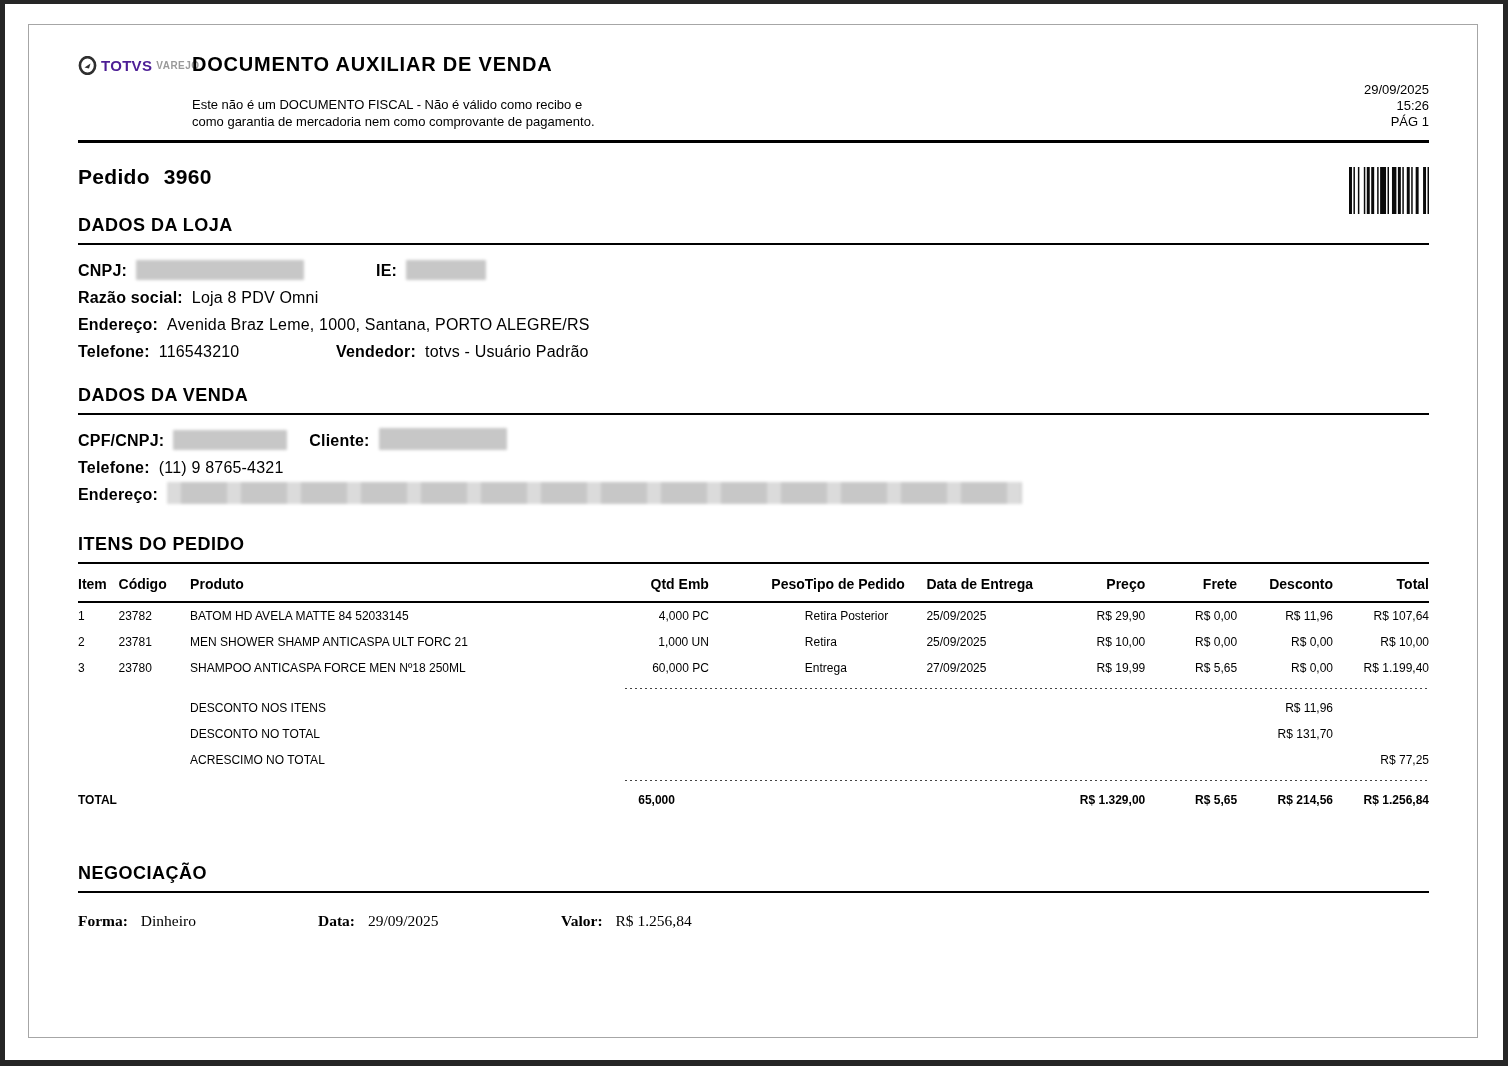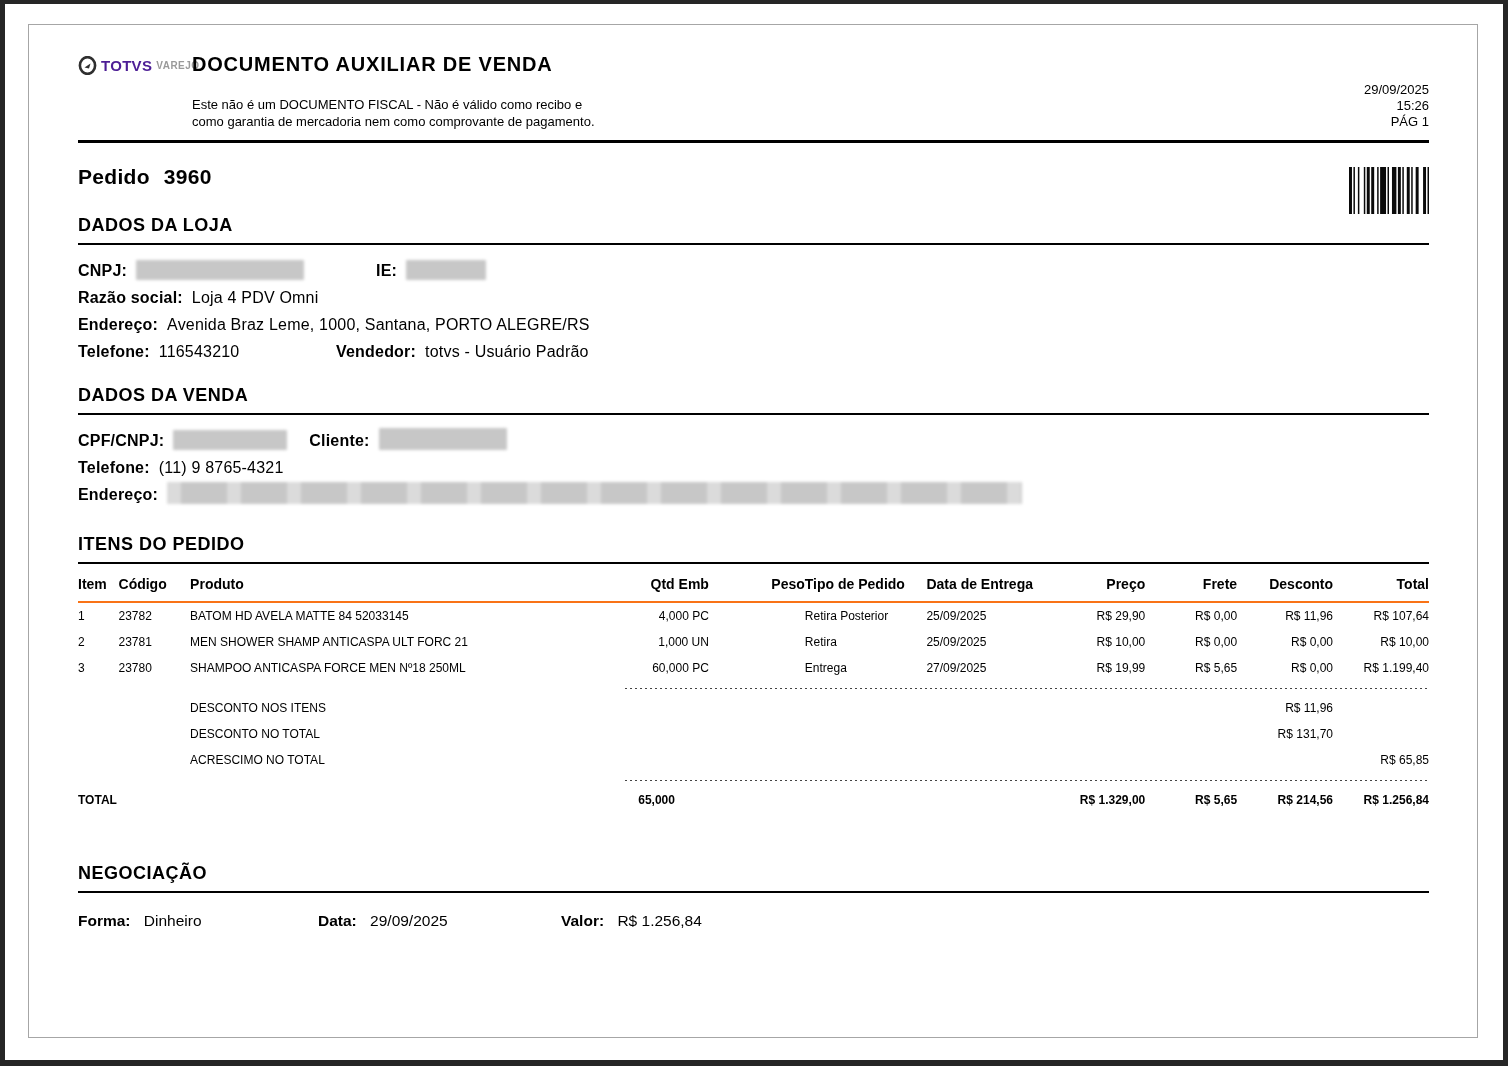--- a/index.html
+++ b/index.html
@@ -57,34 +57,34 @@
                background-image: repeating-linear-gradient(90deg, rgba(255,255,255,.35) 0 14px, rgba(0,0,0,0) 14px 60px); }
   .pair-gap-ie  { margin-left: 72px; }
   .pair-gap-cli { margin-left: 22px; }
   .tel-pair { width: 258px; flex: none; display: flex; align-items: center; }
 
   .mt-section { margin-top: 24px; }
   .mt-items   { margin-top: 30px; }
 
   
   table.items { width: 100%; border-collapse: collapse; table-layout: fixed; }
-  table.items th { font-size: 14px; font-weight: bold; padding: 12px 0 9px; border-bottom: 2px solid #f97316; }
+  table.items th { font-size: 14px; font-weight: bold; padding: 12px 0 9px; border-bottom: 2px solid #000000; }
   table.items td { font-size: 12px; line-height: 13px; overflow: hidden; white-space: nowrap; }
   table.items tbody td { padding: 7px 0 6px; }
   .al { text-align: left; } .ar { text-align: right; }
   td.pad-r, th.pad-r { padding-right: 2px; }
   .dash-row td { padding: 3px 0 4px; }
   .dashline { height: 1px; background: repeating-linear-gradient(90deg, #444 0 2px, rgba(0,0,0,0) 2px 5px); }
   .adj-row td { padding: 6px 0 6px; font-size: 12.5px; }
   .total-row td { padding: 12px 0 8px; font-size: 14px; font-weight: bold; }
   .total-row td.qtd-total { padding-right: 34px; }
 
   
   .neg-section { margin-top: 50px; }
-  .neg-row { display: flex; align-items: center; margin-top: 18px; font-size: 15.5px; height: 20px; white-space: nowrap; }
+  .neg-row { display: flex; align-items: center; margin-top: 18px; font-size: 15.5px; height: 20px; white-space: nowrap; font-family: Liberation Serif, serif; }
   .neg-pair1 { width: 240px; flex: none; }
   .neg-pair2 { width: 243px; flex: none; }
 </style>
 </head>
 <body>
 
 <div class="page">
   <div class="frame">
 
     <div class="doc-header">
@@ -144,21 +144,21 @@
     <div class="section-rule"></div>
 
     <div class="field-row first">
       <span class="lbl">CNPJ:</span>
       <span class="redacted rd-cnpj"></span>
       <span class="lbl pair-gap-ie">IE:</span>
       <span class="redacted rd-ie"></span>
     </div>
     <div class="field-row">
       <span class="lbl">Razão social:</span>
-      <span>Loja 4 PDV Omni</span>
+      <span>Loja 8 PDV Omni</span>
     </div>
     <div class="field-row">
       <span class="lbl">Endereço:</span>
       <span>Avenida Braz Leme, 1000, Santana, PORTO ALEGRE/RS</span>
     </div>
     <div class="field-row">
       <span class="tel-pair">
         <span class="lbl">Telefone:</span>
         <span>116543210</span>
       </span>
@@ -279,21 +279,21 @@
           <td colspan="6"></td>
           <td class="ar">R$ 131,70</td>
           <td class="ar"></td>
         </tr>
         <tr class="adj-row">
           <td></td>
             <td></td>
           <td class="al">ACRESCIMO NO TOTAL</td>
           <td colspan="6"></td>
           <td class="ar"></td>
-          <td class="ar">R$ 65,85</td>
+          <td class="ar">R$ 77,25</td>
         </tr>
 
         <tr class="dash-row">
           <td colspan="3"></td>
           <td colspan="8">
               <div class="dashline"></div>
             </td>
         </tr>
 
         <tr class="total-row">

